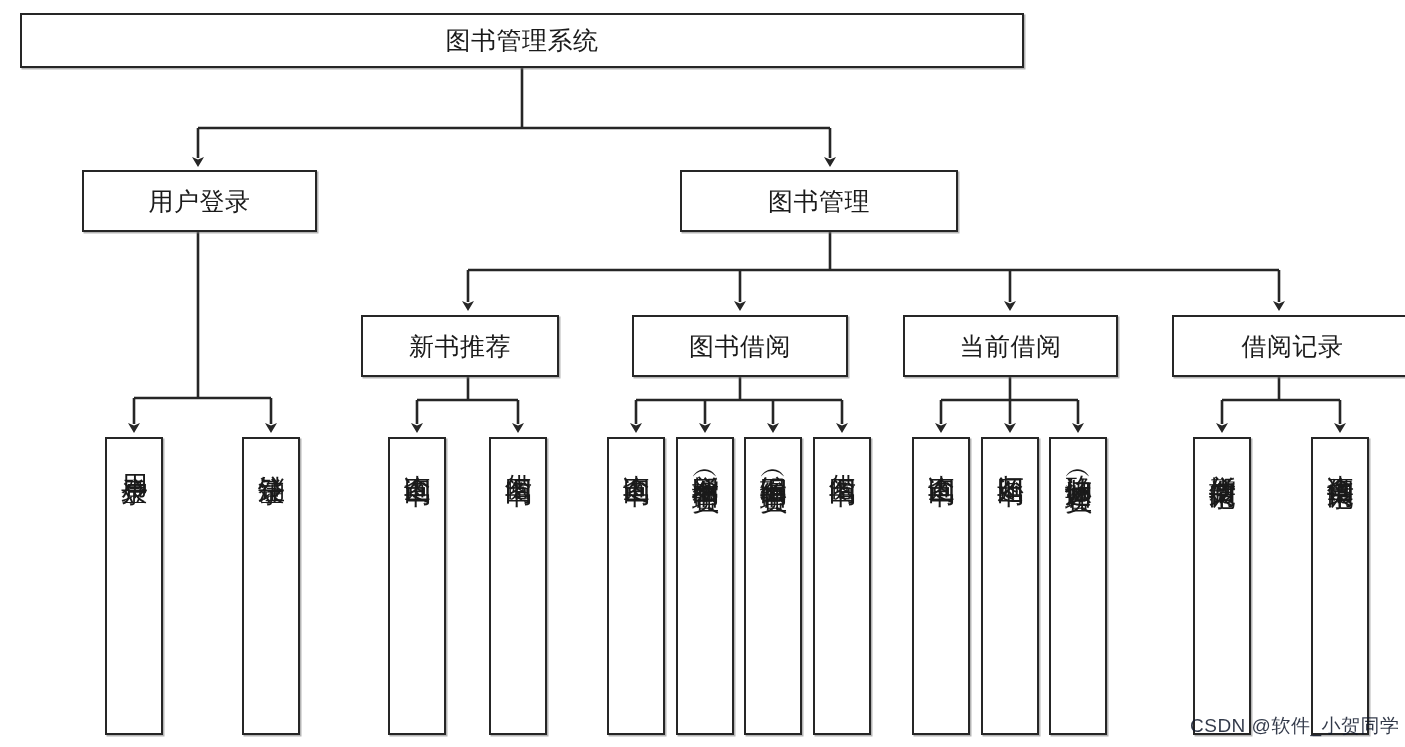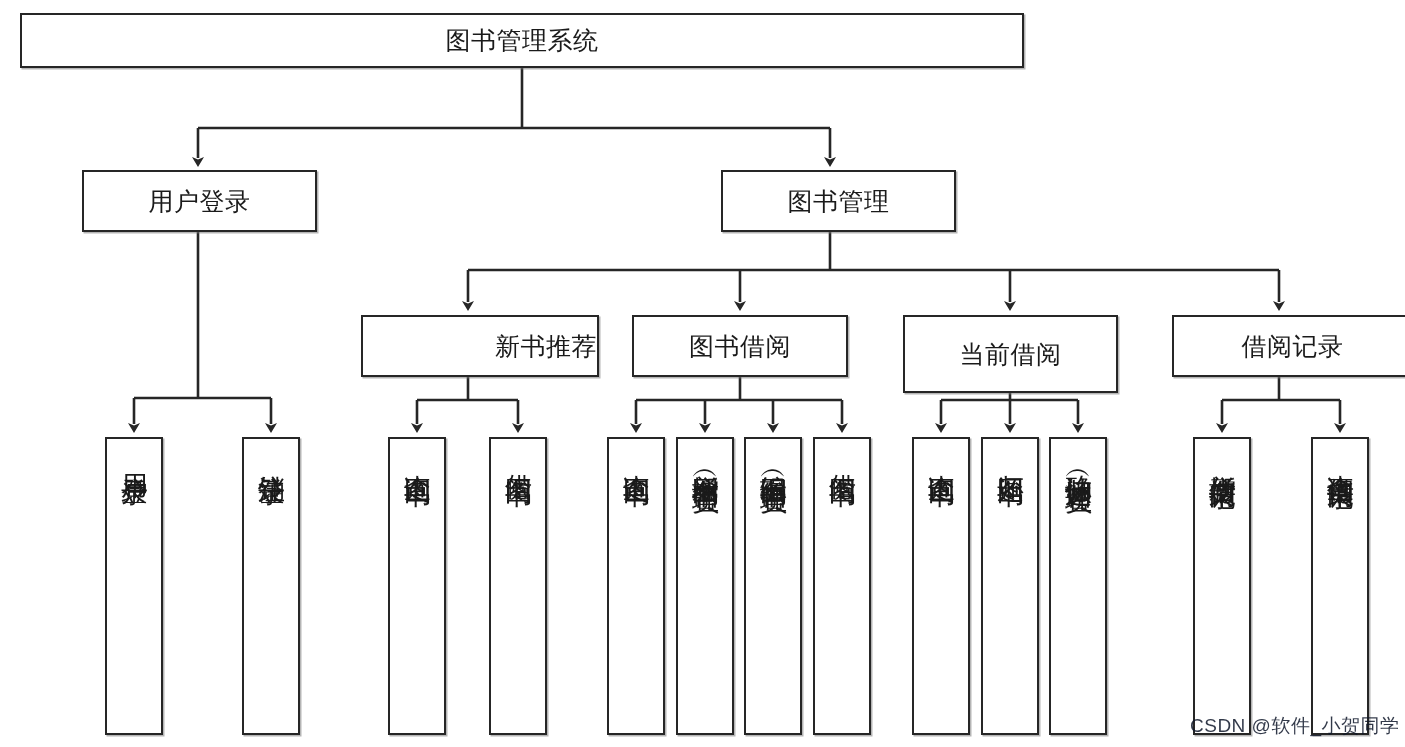--- a/index.html
+++ b/index.html
@@ -129,33 +129,33 @@
   </svg>
 
   <div class="node h root" style="left:20px; top:13px; width:1004px; height:55px;">
     <span class="lbl">图书管理系统</span>
   </div>
 
   <div class="node h" style="left:82px; top:170px; width:235px; height:62px;">
     <span class="lbl">用户登录</span>
   </div>
 
-  <div class="node h" style="left:721px; top:170px; width:235px; height:62px;">
+  <div class="node h" style="left:680px; top:170px; width:278px; height:62px;">
     <span class="lbl">图书管理</span>
   </div>
 
-  <div class="node h" style="left:361px; top:315px; width:238px; height:62px;justify-content:flex-end;">
+  <div class="node h" style="left:361px; top:315px; width:198px; height:62px;">
     <span class="lbl">新书推荐</span>
   </div>
 
   <div class="node h" style="left:632px; top:315px; width:216px; height:62px;">
     <span class="lbl">图书借阅</span>
   </div>
 
-  <div class="node h" style="left:903px; top:315px; width:215px; height:78px;">
+  <div class="node h" style="left:903px; top:315px; width:215px; height:62px;">
     <span class="lbl">当前借阅</span>
   </div>
 
   <div class="node h" style="left:1172px; top:315px; width:241px; height:62px;">
     <span class="lbl">借阅记录</span>
   </div>
 
   <div class="node v" style="left:105px; top:437px; width:58px; height:298px;">
     <span class="lbl">用户登录</span>
   </div>

